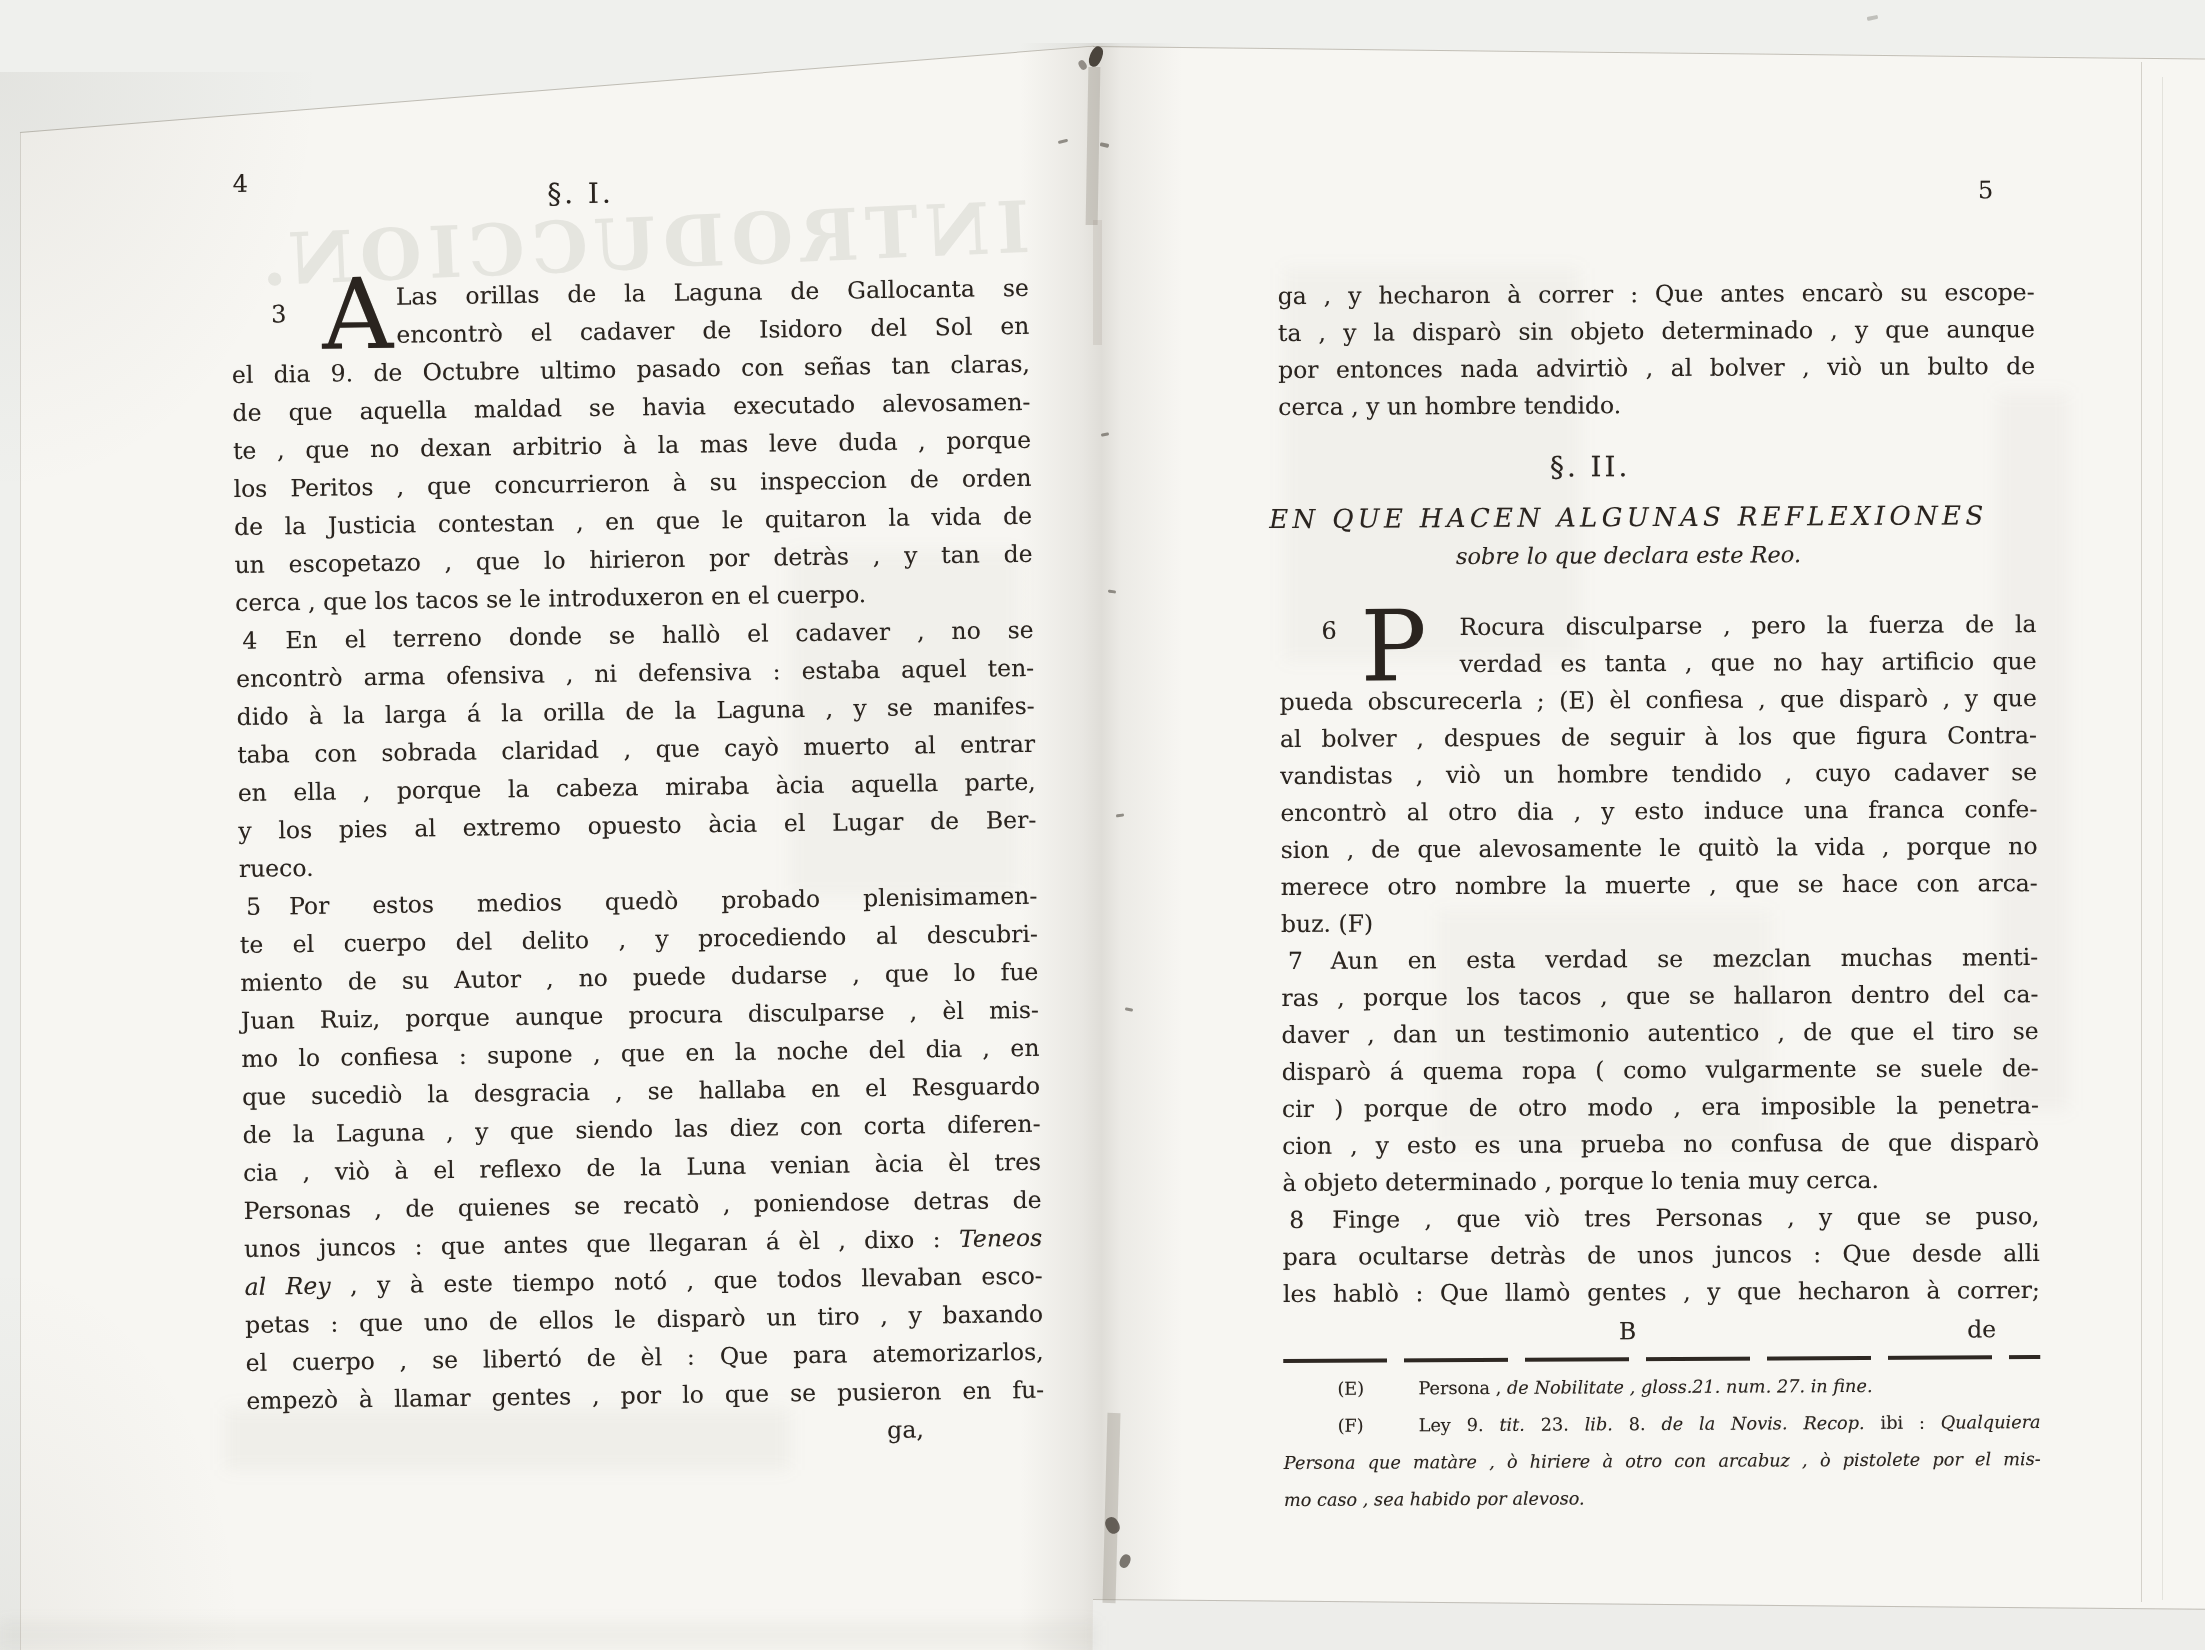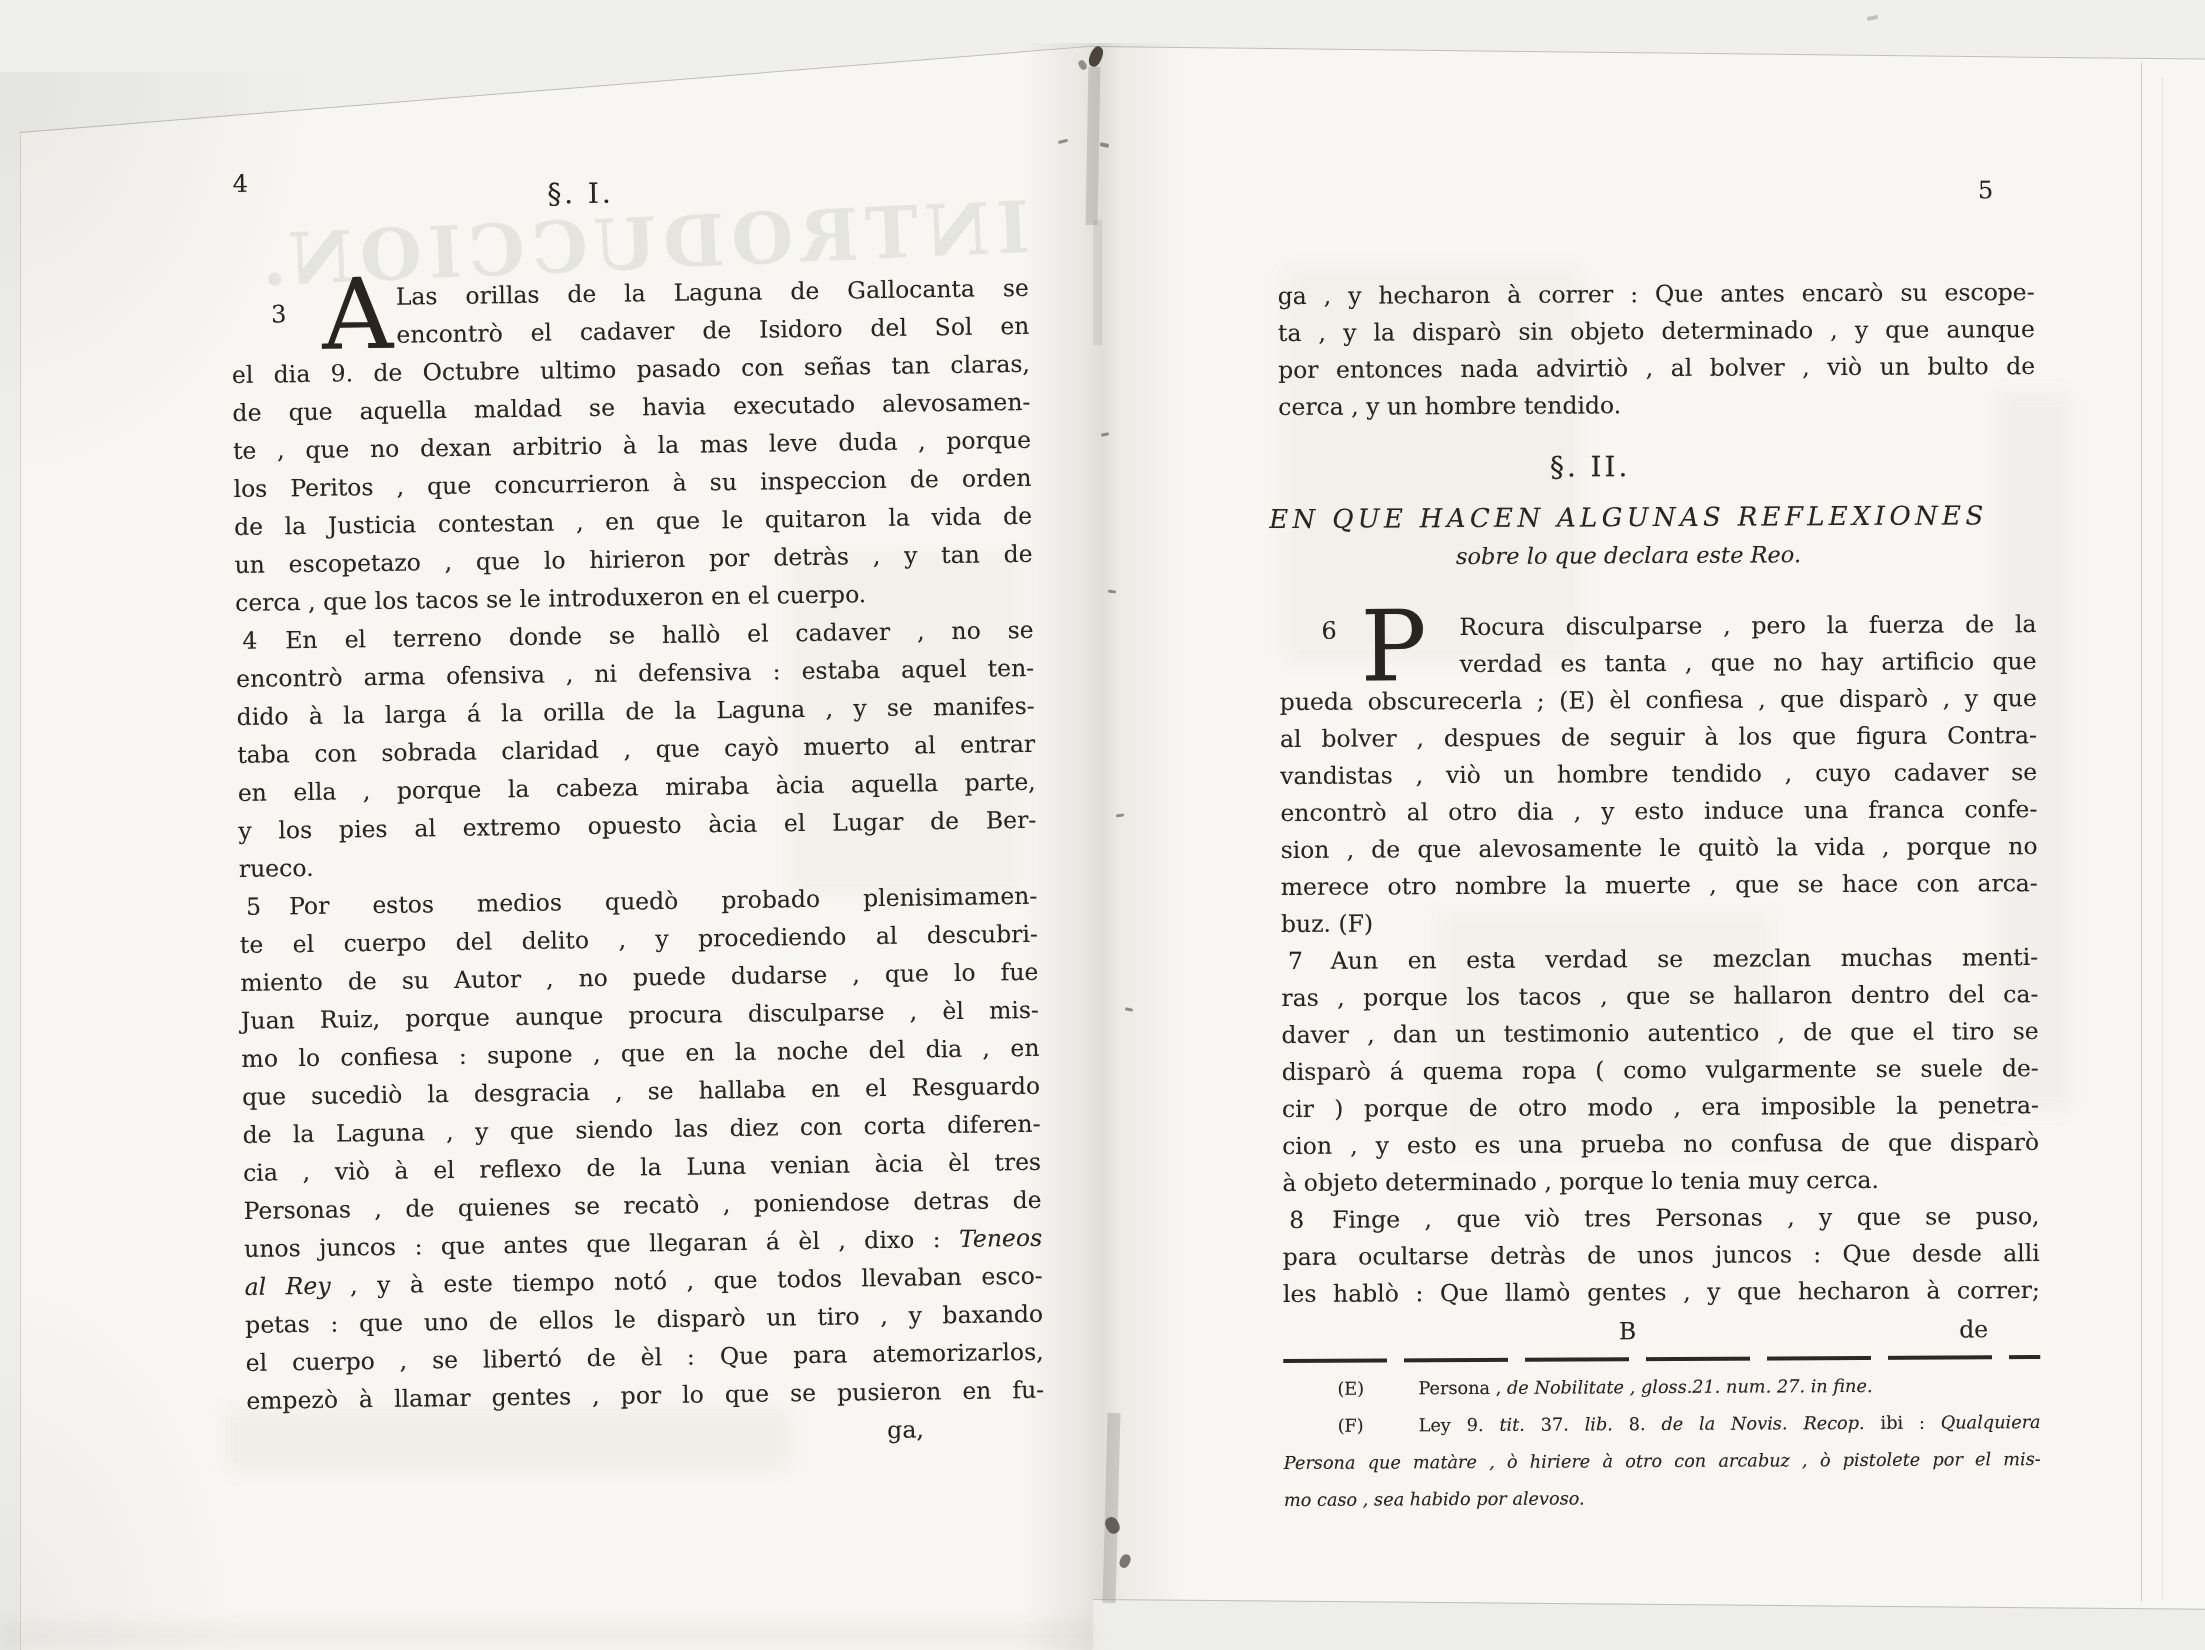--- a/index.html
+++ b/index.html
@@ -57,21 +57,21 @@
   .st-lbl{display:inline-block;width:81px;margin-left:54px;}
   .capind{padding-left:165px;}
   .capind2{padding-left:180px;}
   .dc{position:absolute;font-size:98px;line-height:77px;left:91px;top:-1.9px;}
   .dc2{position:absolute;font-size:98px;line-height:77px;left:81px;top:-1px;}
   .mnum{position:absolute;left:40px;top:21px;font-size:24px;}
   .mnum2{position:absolute;left:42px;top:6.7px;font-size:24px;}
   .lp-catch{height:38px;line-height:38px;text-align:right;padding-right:121px;}
   .bline{position:relative;height:37px;line-height:37px;margin-top:1.9px;}
   .sig{display:block;text-align:center;transform:translateX(-34px);}
-  .cw2{position:absolute;right:52px;top:0;text-align:right;}
+  .cw2{position:absolute;right:44px;top:0;text-align:right;}
   .rule{margin-top:6.7px;height:3.8px;width:757px;
     background:repeating-linear-gradient(90deg,#2e2823 0 104px,rgba(0,0,0,0) 104px 121px);}
   .footnotes{margin-top:8.6px;font-size:17.7px;}
   .footnotes .tline{height:24px;line-height:24px;}
 </style>
 </head>
 <body>
 
 <div class="photo">
 
@@ -210,21 +210,21 @@
           </div>
       </div>
       <div class="bline">
         <span class="sig">B</span>
         <span class="cw2">de</span>
       </div>
       <div class="rule"></div>
       <div class="footnotes">
         <div>
             <div class="tline last"><span class="st-lbl">(E)</span><span>Persona , </span><span class="st-i">de Nobilitate , gloss.21. num. 27. in fine.</span></div>
-            <div class="tline"><span class="st-lbl">(F)</span><span>Ley 9. </span><span class="st-i">tit.</span><span> 37. </span><span class="st-i">lib.</span><span> 8. </span><span class="st-i">de la Novis. Recop.</span><span> ibi : </span><span class="st-i">Qualquiera</span></div>
+            <div class="tline"><span class="st-lbl">(F)</span><span>Ley 9. </span><span class="st-i">tit.</span><span> 23. </span><span class="st-i">lib.</span><span> 8. </span><span class="st-i">de la Novis. Recop.</span><span> ibi : </span><span class="st-i">Qualquiera</span></div>
             <div class="tline"><span class="st-i">Persona que matàre , ò hiriere à otro con arcabuz , ò pistolete por el mis-</span></div>
             <div class="tline last"><span class="st-i">mo caso , sea habido por alevoso.</span></div>
           </div>
       </div>
     </div>
   </div>
 
 </div>
 
 

